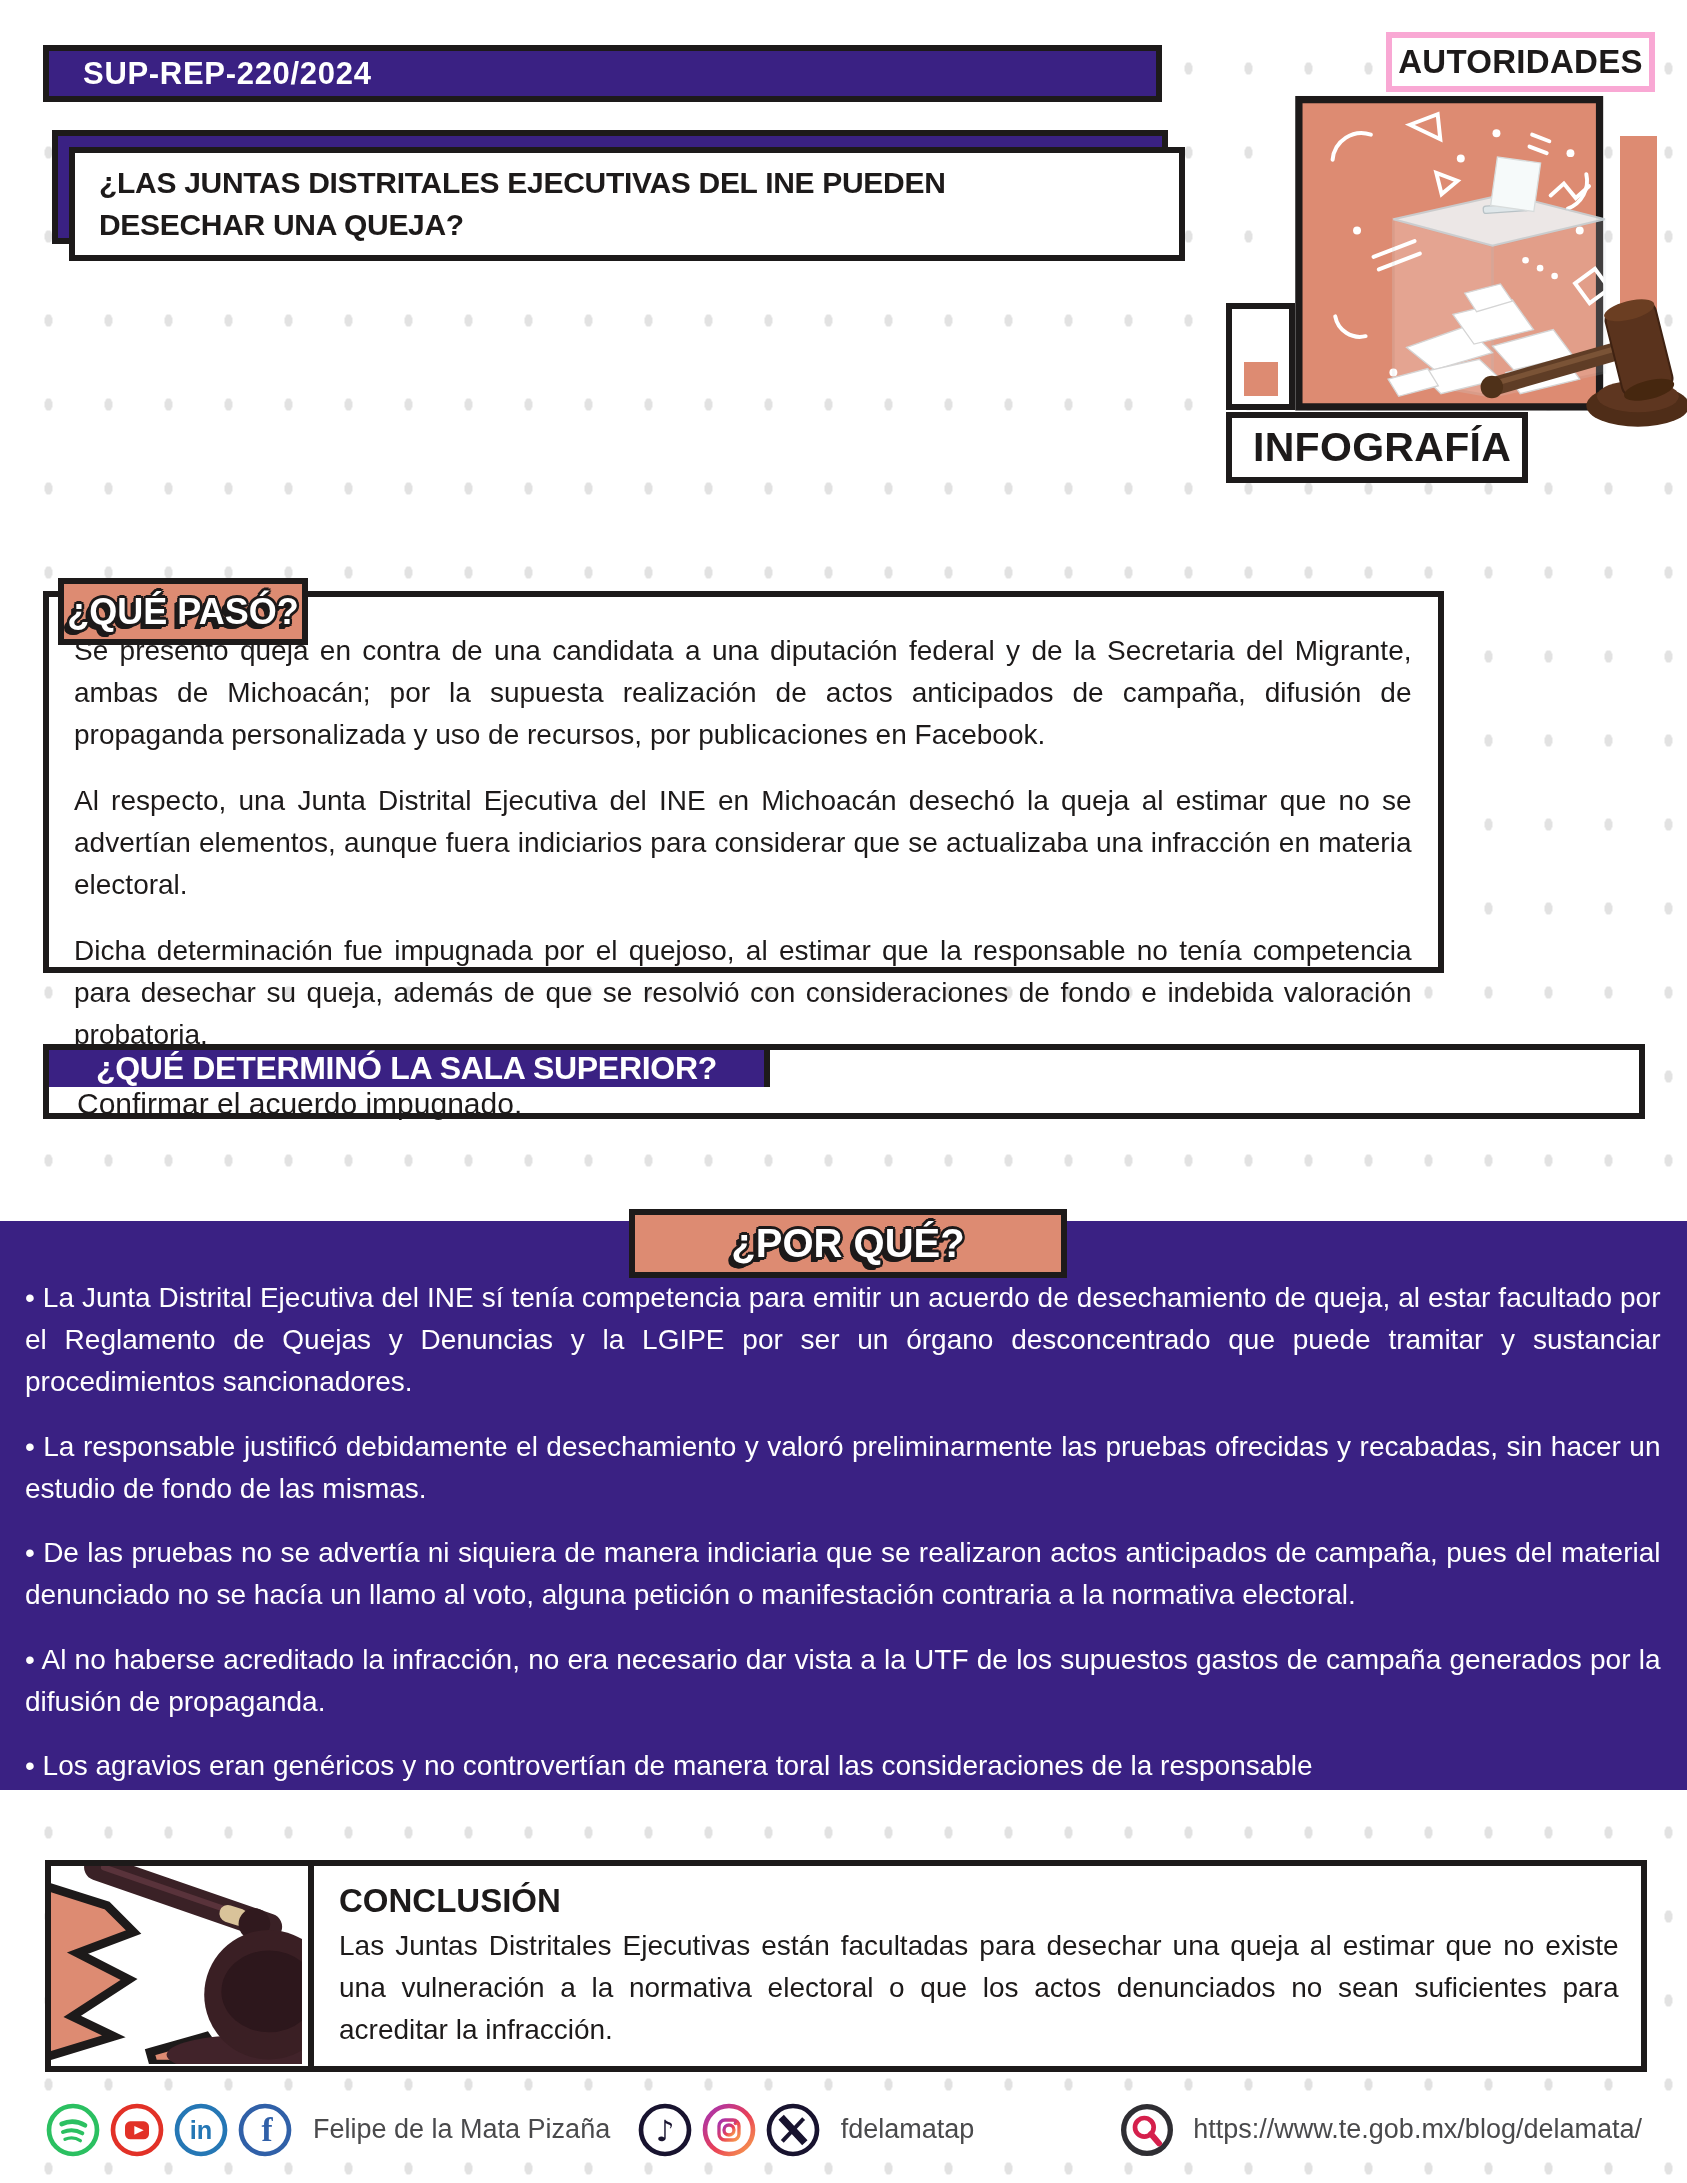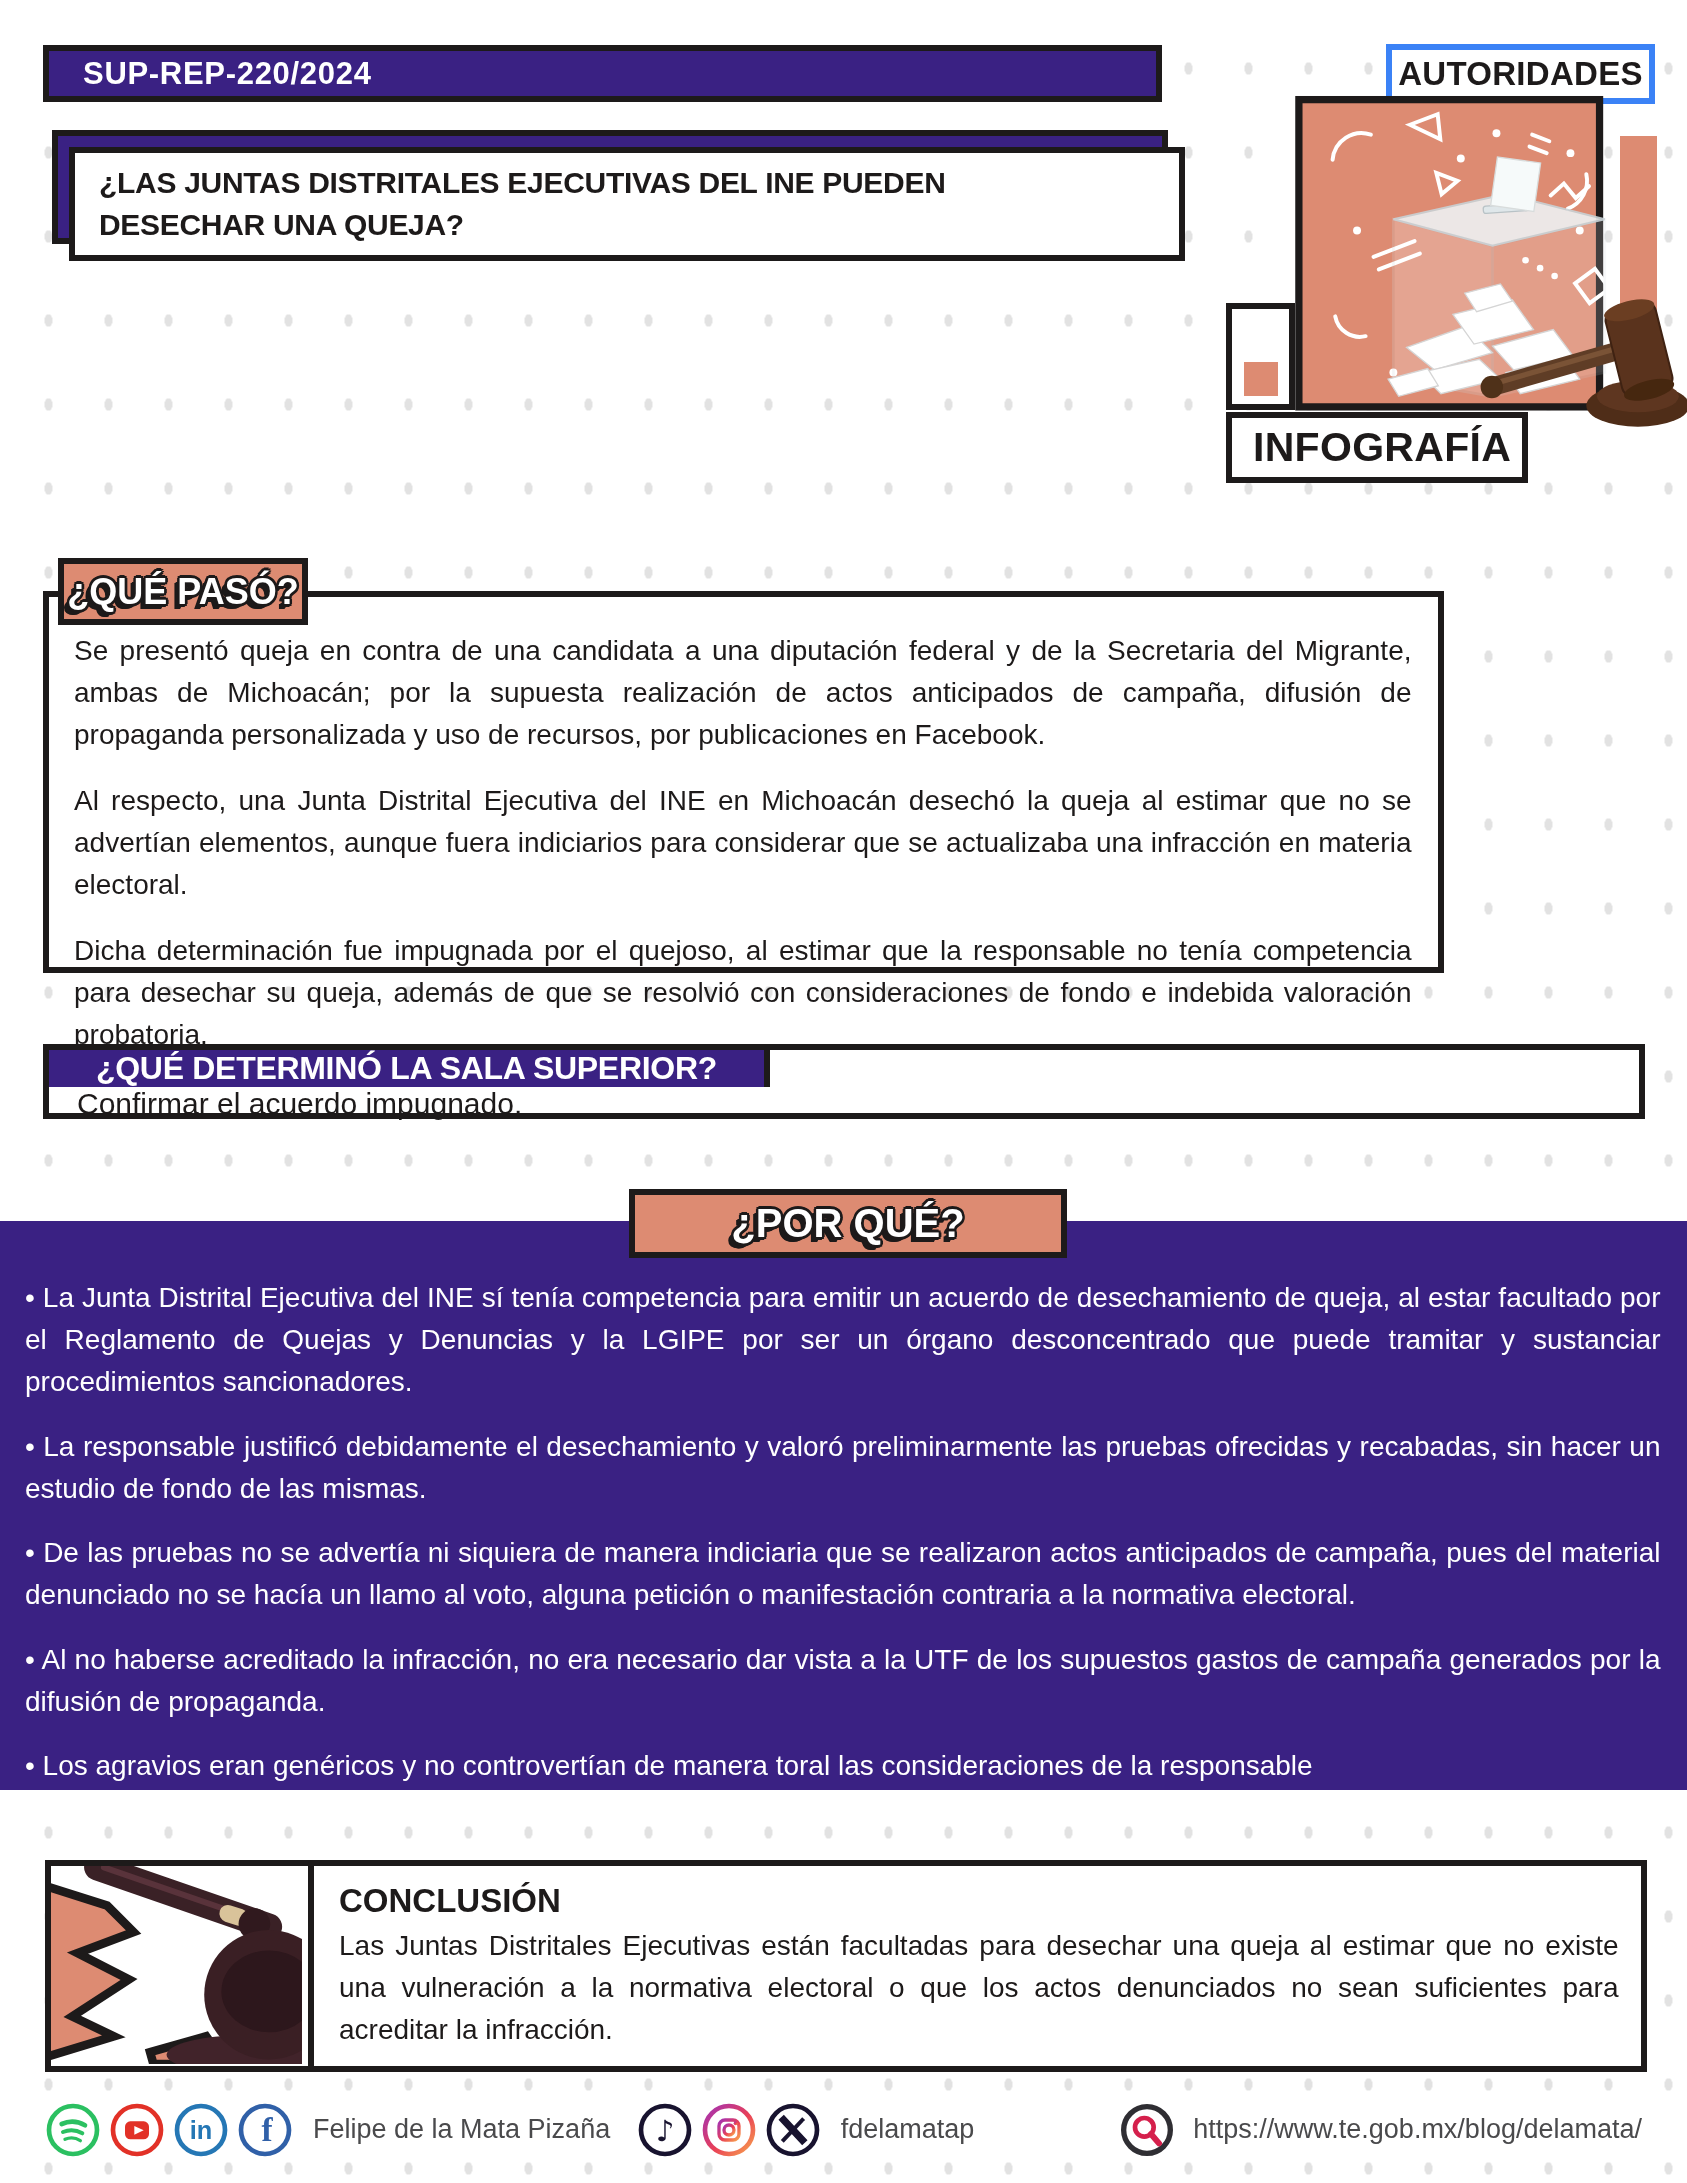--- a/index.html
+++ b/index.html
@@ -13,38 +13,38 @@
   .abs{position:absolute;box-sizing:border-box;}
   
   .banner{left:43px;top:45px;width:1119px;height:57px;background:#3a2183;border:6.6px solid #1d1a1a;
     display:flex;align-items:center;padding-left:34px;color:#fff;font-size:31px;font-weight:700;letter-spacing:0.7px;}
   
   .title-block{left:52px;top:130px;width:1133px;height:131px;}
   .title-back{position:absolute;left:0;top:0;right:17px;bottom:17px;background:#3a2183;border:6.6px solid #1d1a1a;box-sizing:border-box;}
   .title-card{position:absolute;left:17px;top:17px;right:0;bottom:0;background:#fff;border:6.6px solid #1d1a1a;box-sizing:border-box;
     display:flex;flex-direction:column;justify-content:center;padding:0 24px;font-size:30px;font-weight:700;line-height:42px;letter-spacing:-0.3px;}
   
-  .autoridades{left:1386px;top:44px;width:269px;height:60px;background:#fff;border:6px solid #3b82f6;
+  .autoridades{left:1386px;top:32px;width:269px;height:60px;background:#fff;border:6px solid #f9a8d4;
     display:flex;align-items:center;justify-content:center;font-size:33px;font-weight:700;letter-spacing:0.3px;}
   .accent-bar{left:1620px;top:136px;width:37px;height:261px;background:#dd8b72;}
   .hero{left:1294px;top:95px;width:397px;height:337px;}
   .mini-box{left:1226px;top:303px;width:69px;height:107px;background:#fff;border:6px solid #1d1a1a;
     display:flex;justify-content:center;}
   .mini-square{width:34px;height:34px;background:#dd8b72;margin-top:53px;}
   .infografia{left:1226px;top:412px;width:302px;height:71px;background:#fff;border:6.6px solid #1d1a1a;
     display:flex;align-items:center;padding-left:21px;font-size:41px;font-weight:700;letter-spacing:0.3px;}
   
   .que-paso-box{left:43px;top:591px;width:1401px;height:382px;background:#fff;border:6.6px solid #1d1a1a;
     padding:33px 26.5px 0 25px;}
   .que-paso-box p{margin:0 0 24px 0;font-size:28px;line-height:42px;text-align:justify;}
   .stamp{background:#dd8b72;border:6.6px solid #1d1a1a;display:flex;align-items:center;justify-content:center;
     color:#fff;font-weight:700;
     text-shadow:2.6px 0 0 #1d1a1a,-2.6px 0 0 #1d1a1a,0 2.6px 0 #1d1a1a,0 -2.6px 0 #1d1a1a,
       2px 2px 0 #1d1a1a,-2px 2px 0 #1d1a1a,2px -2px 0 #1d1a1a,-2px -2px 0 #1d1a1a,
-      -4px 4px 0 #1d1a1a,-4.6px 4.6px 0 #1d1a1a,-5.3px 5.3px 0 #1d1a1a;}
+      -4px 4px 0 #1d1a1a,-4.6px 4.6px 0 #1d1a1a,-5.3px 5.3px 0 #1d1a1a;margin-top:20px;}
   .que-paso-label{left:58px;top:558px;width:250px;height:67px;font-size:36px;}
   
   .sala-row{left:43px;top:1044px;width:1602px;height:75px;border:6.6px solid #1d1a1a;background:#fff;display:flex;flex-direction:column;}
   .sala-label{width:715px;background:#3a2183;border-right:6.6px solid #1d1a1a;display:flex;align-items:center;justify-content:center;
     color:#fff;font-size:32px;font-weight:700;letter-spacing:-0.3px;}
   .sala-answer{flex:1;display:flex;align-items:center;padding-left:28px;font-size:30px;}
   
   .purple-band{left:0;top:1221px;width:1687px;height:569px;background:#3a2183;padding:56px 26.5px 0 25px;}
   .purple-band p{margin:0 0 22.5px 0;color:#fff;font-size:28px;line-height:42px;text-align:justify;}
   .porque-label{left:629px;top:1189px;width:438px;height:69px;font-size:40px;}

